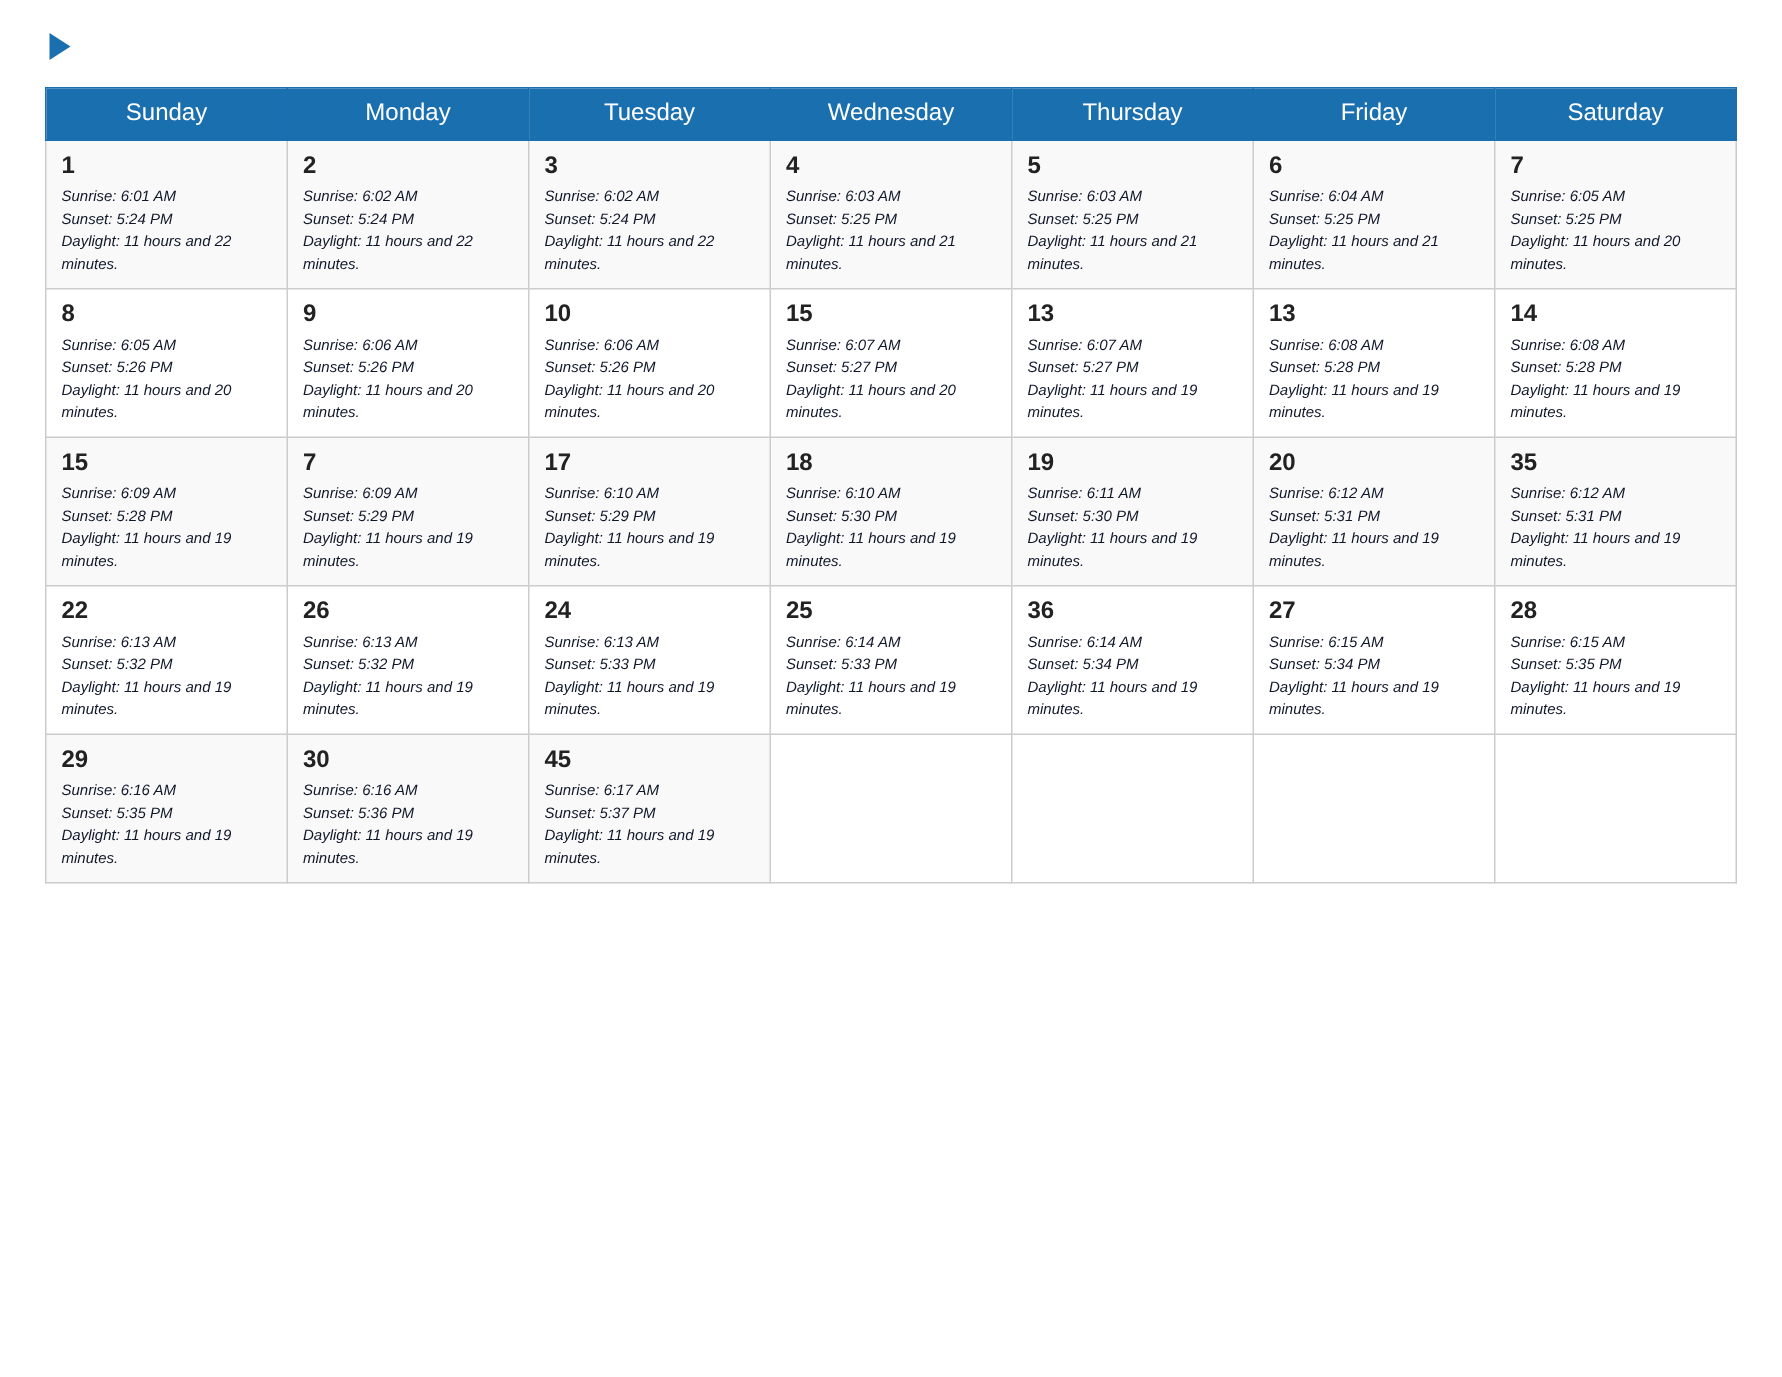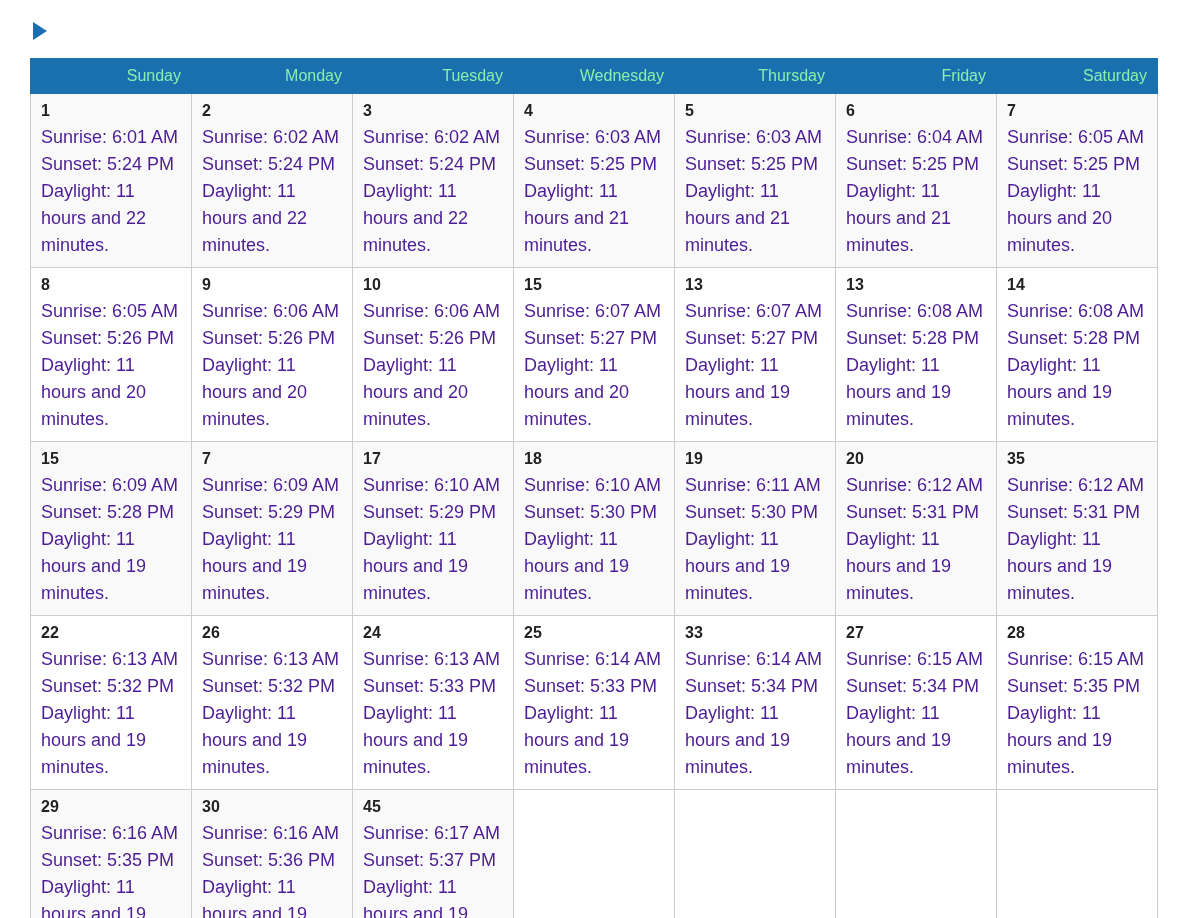--- a/index.html
+++ b/index.html
@@ -56,44 +56,45 @@
       color: #444;
       margin-top: 4px;
     }
     .calendar-table {
       width: 100%;
       border-collapse: collapse;
       border: 1px solid #aaa;
     }
     .calendar-table th {
       background-color: #1a6faf;
-      color: #86efac;
+      color: #ffffff;
       padding: 8px 10px;
-      text-align: right;
+      text-align: center;
       font-size: 16px;
       font-weight: normal;
       border: 1px solid #1a6faf;
     }
     .calendar-table td {
       vertical-align: top;
       padding: 8px 10px;
       border: 1px solid #ccc;
       width: 14.28%;
       min-height: 100px;
     }
     .day-number {
       font-size: 16px;
       font-weight: bold;
       color: #222;
       margin-bottom: 4px;
     }
     .day-info {
-      font-size: 18px;
-      color: #4c1d95;
+      font-size: 10px;
+      color: #0f172a;
       line-height: 1.5;
+      font-style: italic;
     }
     .empty-cell {
       background: #fff;
     }
     tr td:first-child .day-number,
     tr th:first-child {
       
     }
     
     .calendar-table tbody tr:nth-child(odd) td {
@@ -237,21 +238,21 @@
         </td>
         <td>
           <div class="day-number">24</div>
           <div class="day-info">Sunrise: 6:13 AM<br>Sunset: 5:33 PM<br>Daylight: 11 hours and 19 minutes.</div>
         </td>
         <td>
           <div class="day-number">25</div>
           <div class="day-info">Sunrise: 6:14 AM<br>Sunset: 5:33 PM<br>Daylight: 11 hours and 19 minutes.</div>
         </td>
         <td>
-          <div class="day-number">33</div>
+          <div class="day-number">36</div>
           <div class="day-info">Sunrise: 6:14 AM<br>Sunset: 5:34 PM<br>Daylight: 11 hours and 19 minutes.</div>
         </td>
         <td>
           <div class="day-number">27</div>
           <div class="day-info">Sunrise: 6:15 AM<br>Sunset: 5:34 PM<br>Daylight: 11 hours and 19 minutes.</div>
         </td>
         <td>
           <div class="day-number">28</div>
           <div class="day-info">Sunrise: 6:15 AM<br>Sunset: 5:35 PM<br>Daylight: 11 hours and 19 minutes.</div>
         </td>

